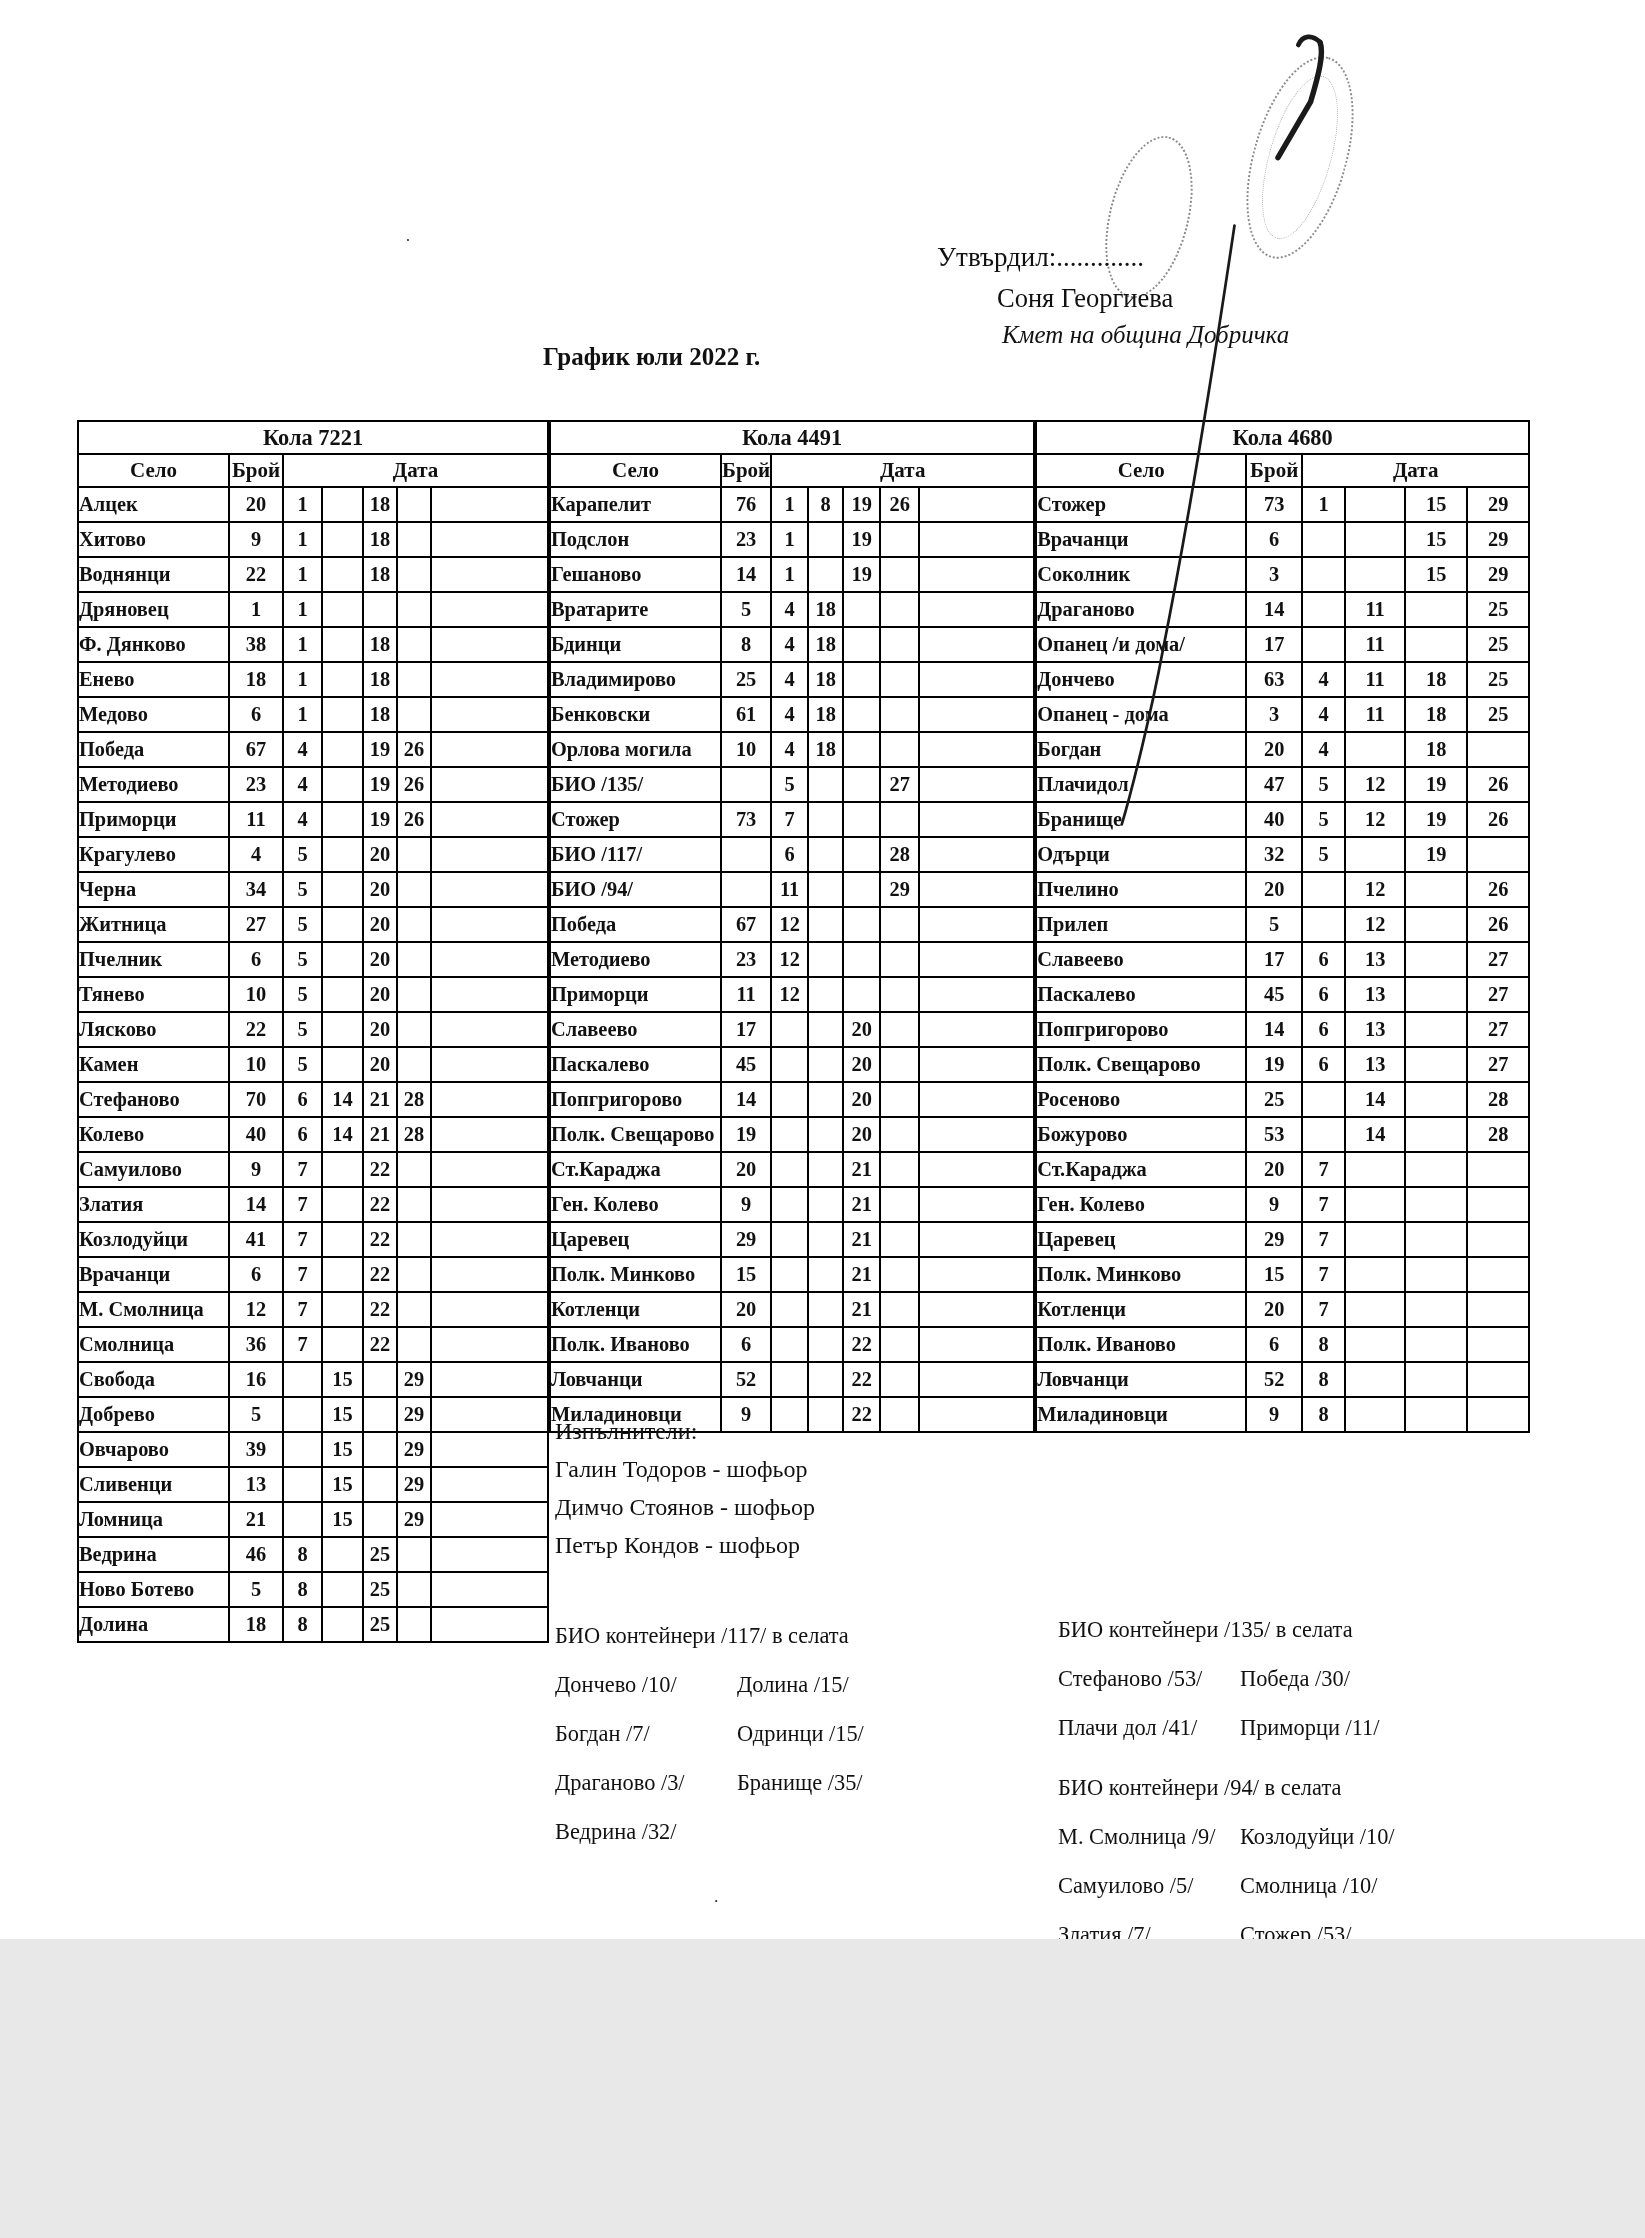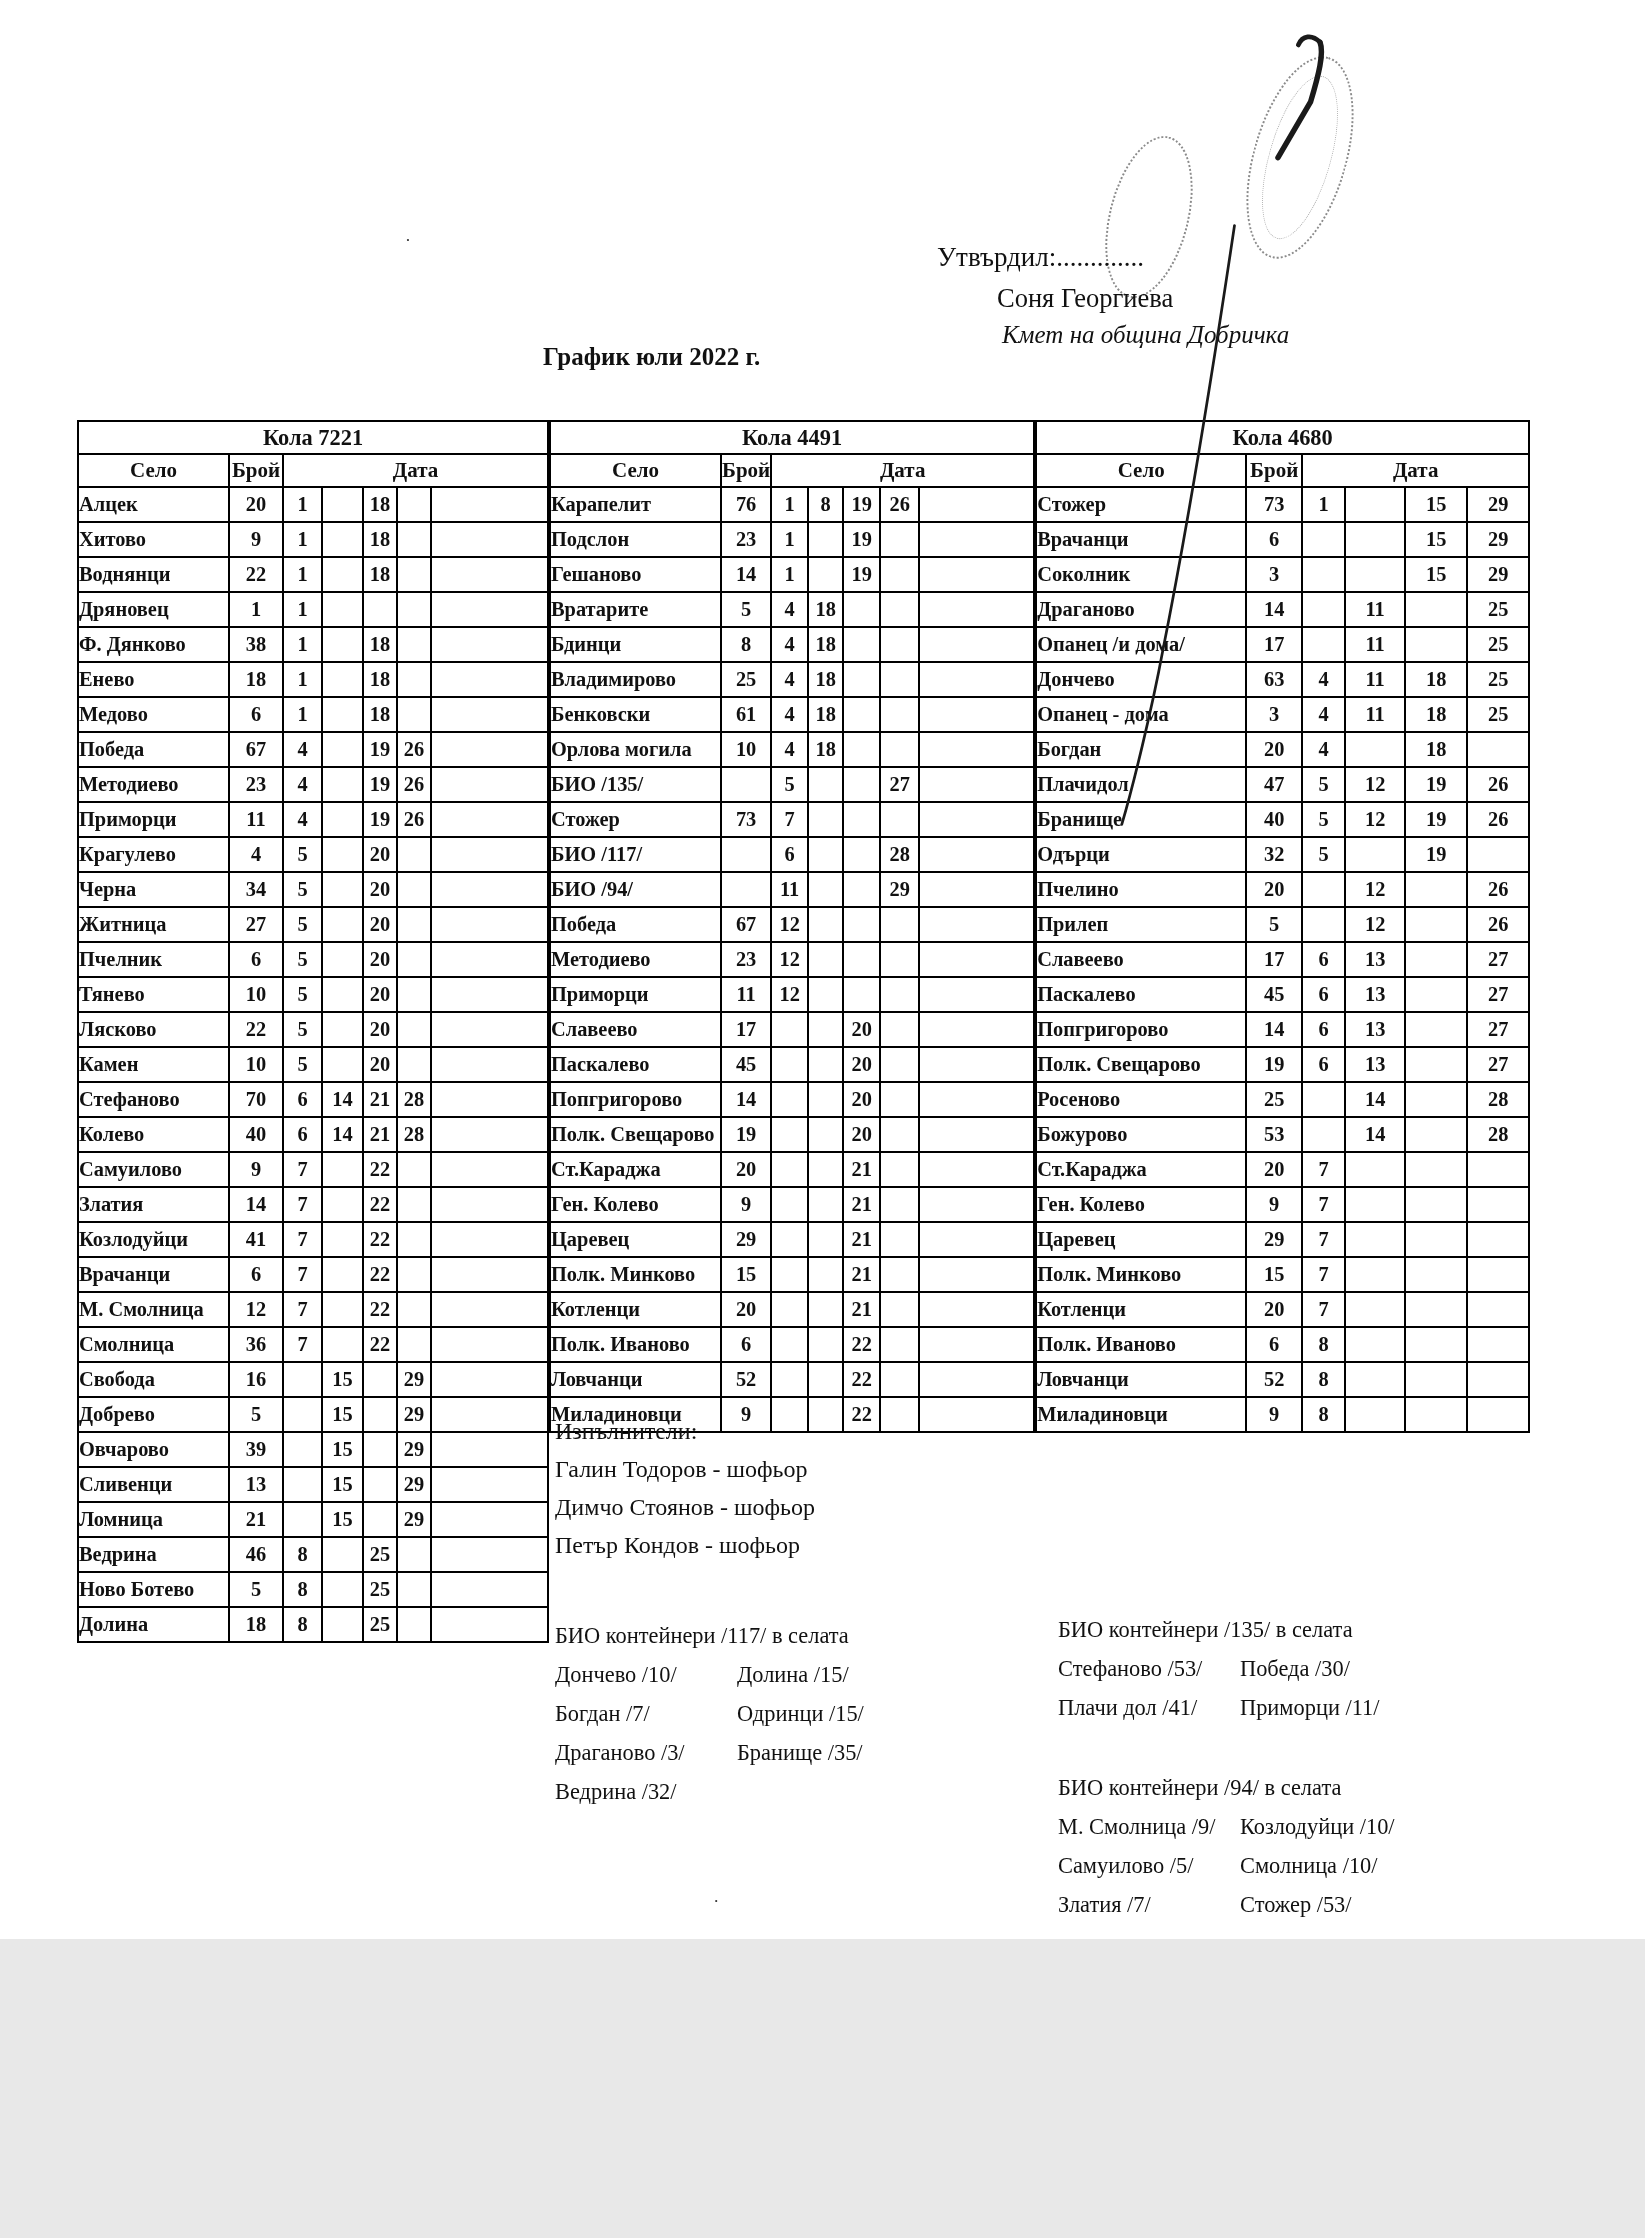--- a/index.html
+++ b/index.html
@@ -36,21 +36,21 @@
   td.n { text-align:center; }
   
   .execs { position:absolute; left:555px; top:1418px; font-size:24px; }
   .execs .exec-h { margin-bottom:9.5px; }
   .execs .exec-name { margin-top:11px; }
   .bio { position:absolute; font-size:22.4px; }
   .bio-117 { left:555px;  top:1623px; }
   .bio-135 { left:1058px; top:1617px; }
   .bio-94  { left:1058px; top:1775px; }
   .bio .bio-h { margin-bottom:11px; }
-  .bio .bio-row { margin-top:13px; display:flex;font-family:Liberation Serif, serif; }
+  .bio .bio-row { margin-top:23px; display:flex;font-family:Liberation Serif, serif; }
   .bio .bio-c1 { display:inline-block; width:182px; white-space:nowrap; }
   .bio .bio-c2 { display:inline-block; white-space:nowrap; }
   .speck { position:absolute; color:#333; font-size:17.7px; }
 </style>
 </head>
 <body>
 
 <div class="page">
 
   <div class="stamp stamp-1"></div>

